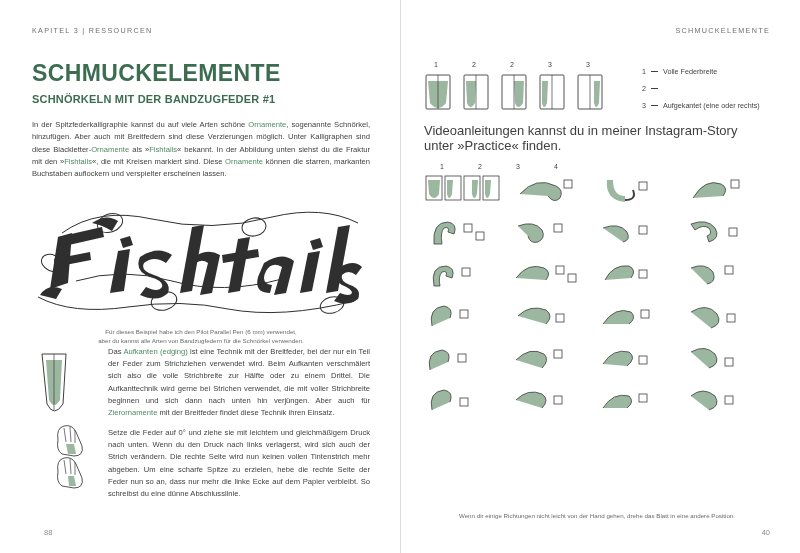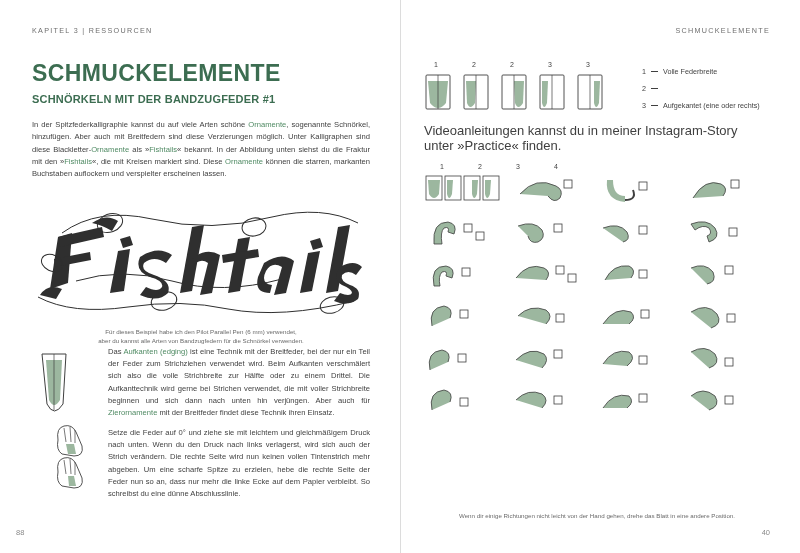--- a/index.html
+++ b/index.html
@@ -46,21 +46,21 @@
   }
   .word-art{
     margin:16px 0 0 0;height:120px;position:relative;
   }
   .basics{display:flex;gap:10px;margin-top:0;}
   .basics-figs{width:66px;flex:0 0 66px;}
   .basics-text{flex:1;}
   .pagenum{
     position:absolute;bottom:16px;font-size:7.5px;color:#8a8a8a;
   }
-  .pagenum.left{left:16px;}
+  .pagenum.left{left:44px;}
   .pagenum.right{right:30px;}
   
   .legend{display:flex;gap:12px;margin-top:4px;}
   .nib-labels{display:flex;gap:14px;font-size:7px;color:#3f3f3f;margin-bottom:3px;}
   .nib-labels span{width:24px;text-align:center;}
   .legend-list{margin-left:16px;padding-top:6px;}
   .legend-item{display:flex;align-items:center;gap:5px;font-size:7.2px;color:#3f3f3f;margin-bottom:8px;}
   .legend-num{font-size:7.2px;color:#3f3f3f;}
   .dash{display:inline-block;width:7px;height:1px;background:#3f3f3f;}
   .ex-head{font-size:9.6px;color:#3c6d51;font-weight:bold;margin:20px 0 4px 0;}

